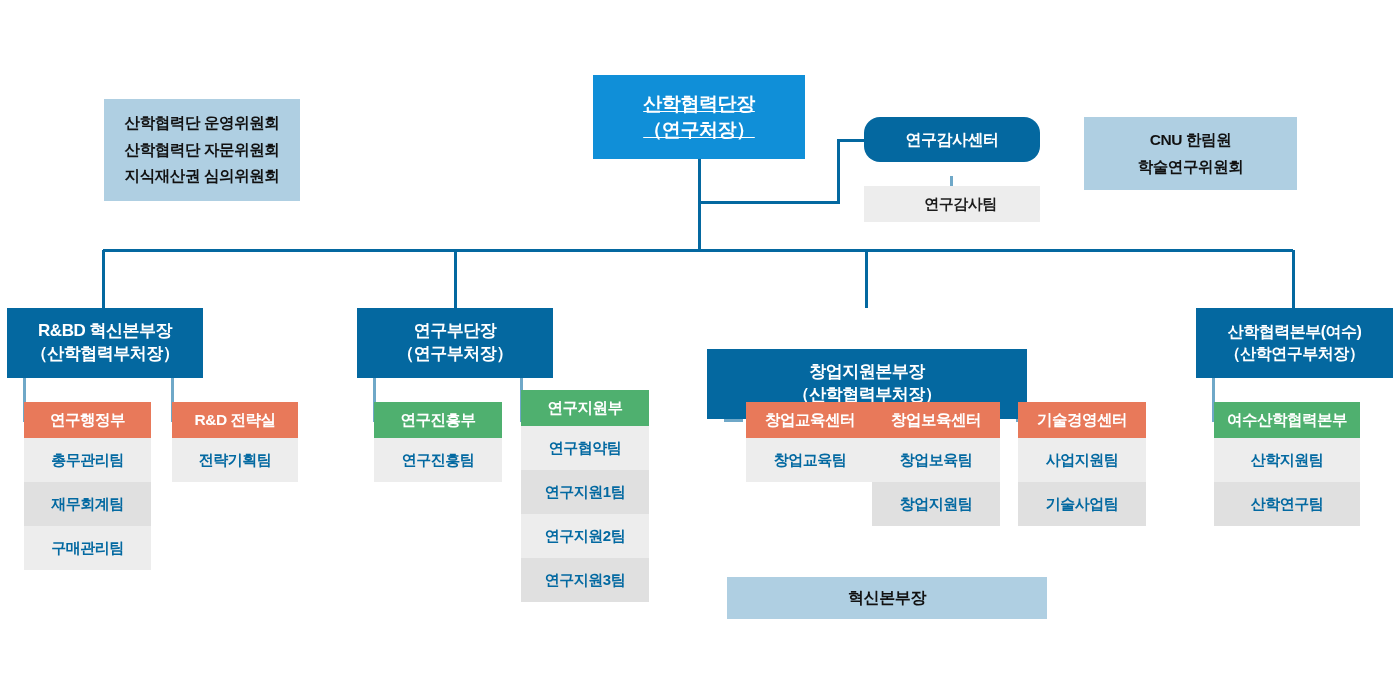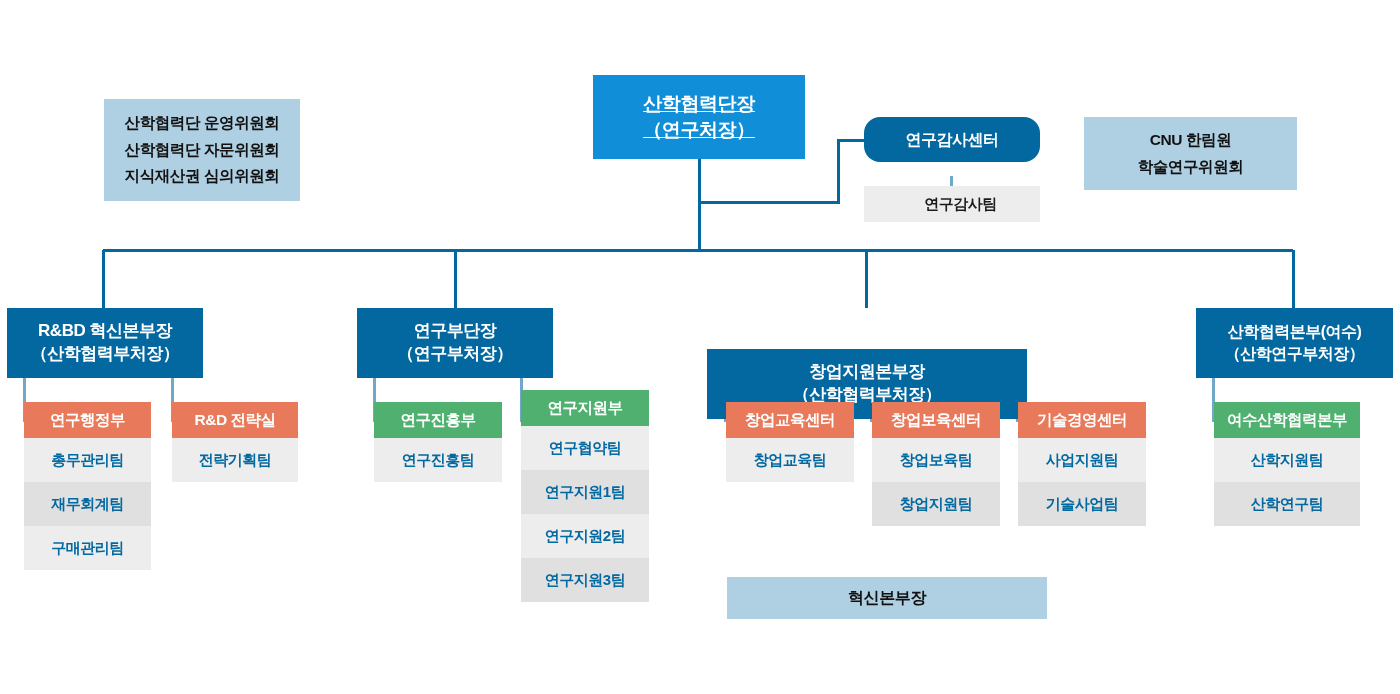--- a/index.html
+++ b/index.html
@@ -169,21 +169,21 @@
     <div class="team a">연구진흥팀</div>
   </div>
   <div class="dept" style="left:521px;top:390px;width:128px;">
     <div class="dept-head green">연구지원부</div>
     <div class="team a">연구협약팀</div>
     <div class="team b">연구지원1팀</div>
     <div class="team a">연구지원2팀</div>
     <div class="team b">연구지원3팀</div>
   </div>
 
-  <div class="dept" style="left:726px;top:402px;width:128px;">
+  <div class="dept" style="left:746px;top:402px;width:128px;">
     <div class="dept-head orange">창업교육센터</div>
     <div class="team a">창업교육팀</div>
   </div>
   <div class="dept" style="left:872px;top:402px;width:128px;">
     <div class="dept-head orange">창업보육센터</div>
     <div class="team a">창업보육팀</div>
     <div class="team b">창업지원팀</div>
   </div>
   <div class="dept" style="left:1018px;top:402px;width:128px;">
     <div class="dept-head orange">기술경영센터</div>

